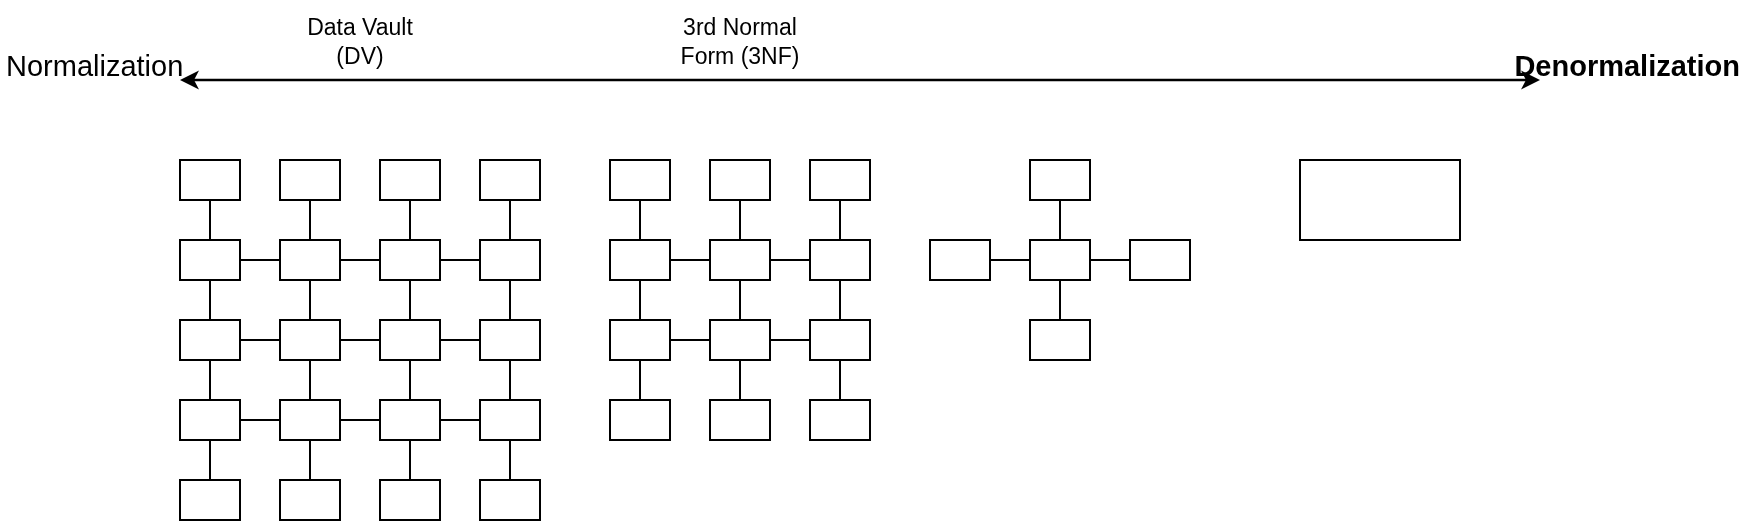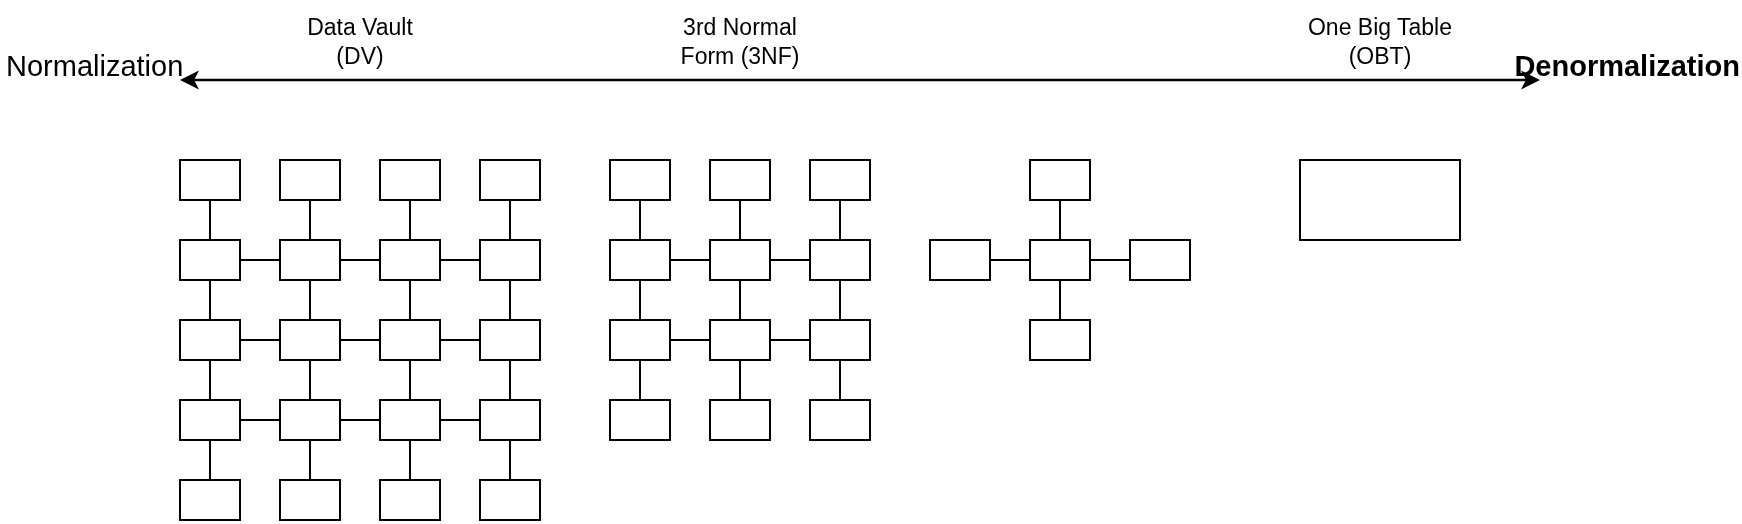--- a/index.html
+++ b/index.html
@@ -149,18 +149,14 @@
     <span>Data Vault</span>
     <span>(DV)</span>
   </div>
 
   <div class="cat-label" style="left: 740px;">
     <span>3rd Normal</span>
     <span>Form (3NF)</span>
   </div>
 
 
-  <div class="cat-label" style="left: 1380px;">
-    <span>One Big Table</span>
-    <span>(OBT)</span>
-  </div>
 
 </div>
 
 </body></html>

